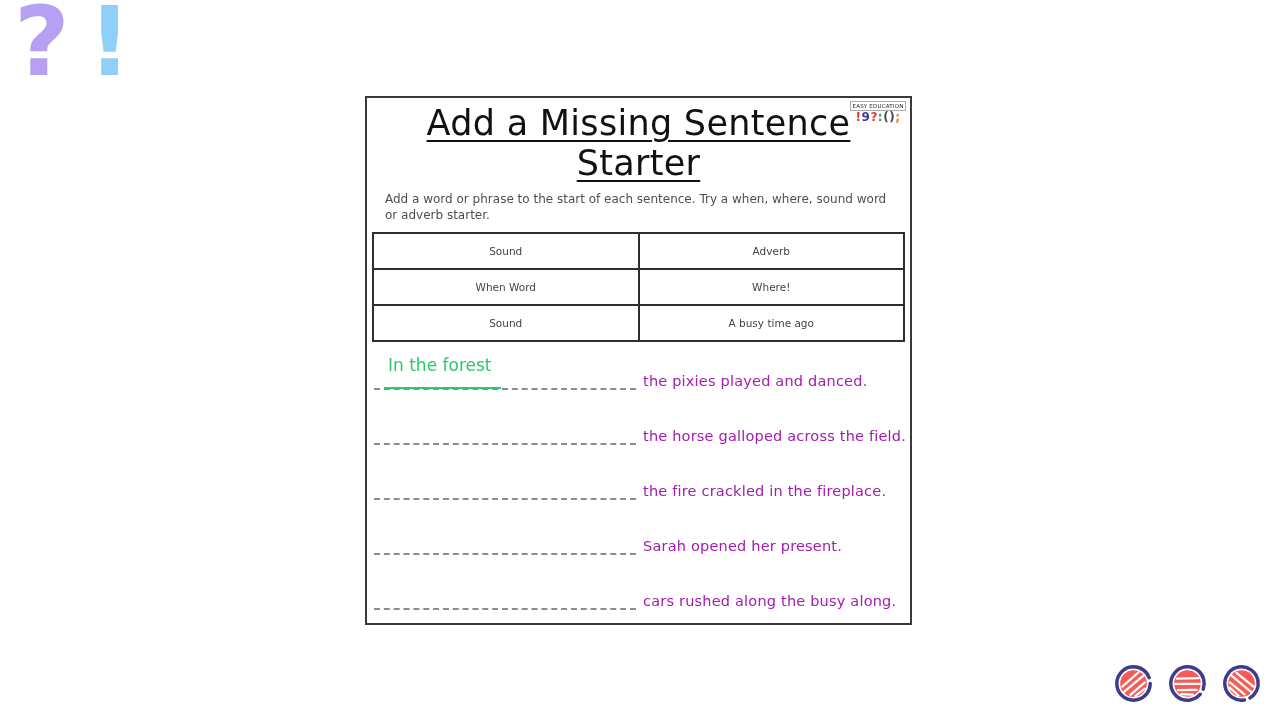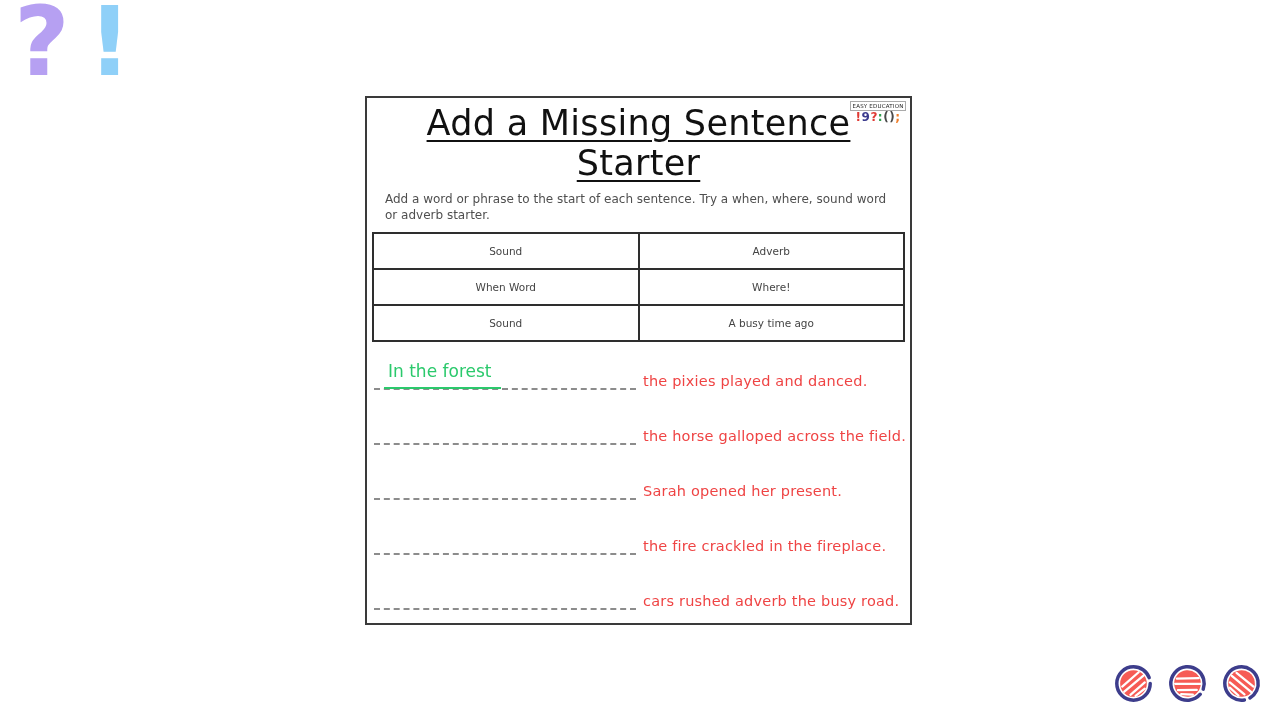--- a/index.html
+++ b/index.html
@@ -30,24 +30,24 @@
   table.starter-table { width:533px; margin:9px auto 0 auto; border-collapse:collapse; }
   table.starter-table td { border:2px solid #2e2e2e; height:36px; width:50%;
                            text-align:center; vertical-align:middle;
                            font-size:10.5px; color:#444; }
 
   .sentences { position:absolute; left:7px; top:268px; width:533px; }
   .sentence-row { display:flex; align-items:flex-end; gap:7px; height:24px; margin-bottom:31px; }
   .blank { position:relative; display:inline-block; width:262px; height:18px;
            border-bottom:2px dashed #8c8c8c; }
   .answer { position:absolute; left:10px; bottom:-1px; white-space:nowrap;
-            font-size:17px; padding:0 10px 6px 4px;
+            font-size:17px; padding:0 10px 12px 4px;
             border-bottom:2px solid currentColor; }
   .answer:empty { display:none; }
-  .sentence-text { font-size:14.5px; color:#ef4444; letter-spacing:0.2px; padding-bottom:1px; }
+  .sentence-text { font-size:14.5px; color:#a21caf; letter-spacing:0.2px; padding-bottom:1px; }
 
   
   .stamp-toolbar { position:absolute; right:18px; top:663px; display:flex; gap:13px; }
   .stamp-btn { width:41px; height:41px; border:none; background:transparent; padding:0; cursor:pointer; }
   .stamp-btn svg { width:41px; height:41px; display:block; }
   .stamp-btn:nth-child(2) svg { transform:rotate(40deg); }
   .stamp-btn:nth-child(3) svg { transform:rotate(80deg); }
 </style>
 </head>
 <body>
@@ -97,33 +97,33 @@
     <div class="sentence-row">
       <span class="blank">
         
       </span>
       <span class="sentence-text">the horse galloped across the field.</span>
     </div>
     <div class="sentence-row">
       <span class="blank">
         
       </span>
+      <span class="sentence-text">the fire crackled in the fireplace.</span>
+    </div>
+    <div class="sentence-row">
+      <span class="blank">
+        
+      </span>
       <span class="sentence-text">Sarah opened her present.</span>
     </div>
     <div class="sentence-row">
       <span class="blank">
         
       </span>
-      <span class="sentence-text">the fire crackled in the fireplace.</span>
-    </div>
-    <div class="sentence-row">
-      <span class="blank">
-        
-      </span>
-      <span class="sentence-text">cars rushed adverb the busy road.</span>
+      <span class="sentence-text">cars rushed along the busy along.</span>
     </div>
   </div>
 </div>
 
 <div class="stamp-toolbar">
   <button class="stamp-btn">
     <svg viewBox="0 0 40 40">
       <circle cx="20" cy="20" r="13" fill="#f65b55"></circle>
       <path d="M9 23 L25 9 M11 28 L30 12 M17 31 L31 19 M22 32 L31 25" stroke-width="2.2" stroke-linecap="round" fill="none" stroke="#ffffff"></path>
       <circle cx="20" cy="20" r="16.3" fill="none" stroke-width="3.4" stroke-dasharray="96 7" stroke-linecap="round" stroke="#3d3d8c"></circle>

